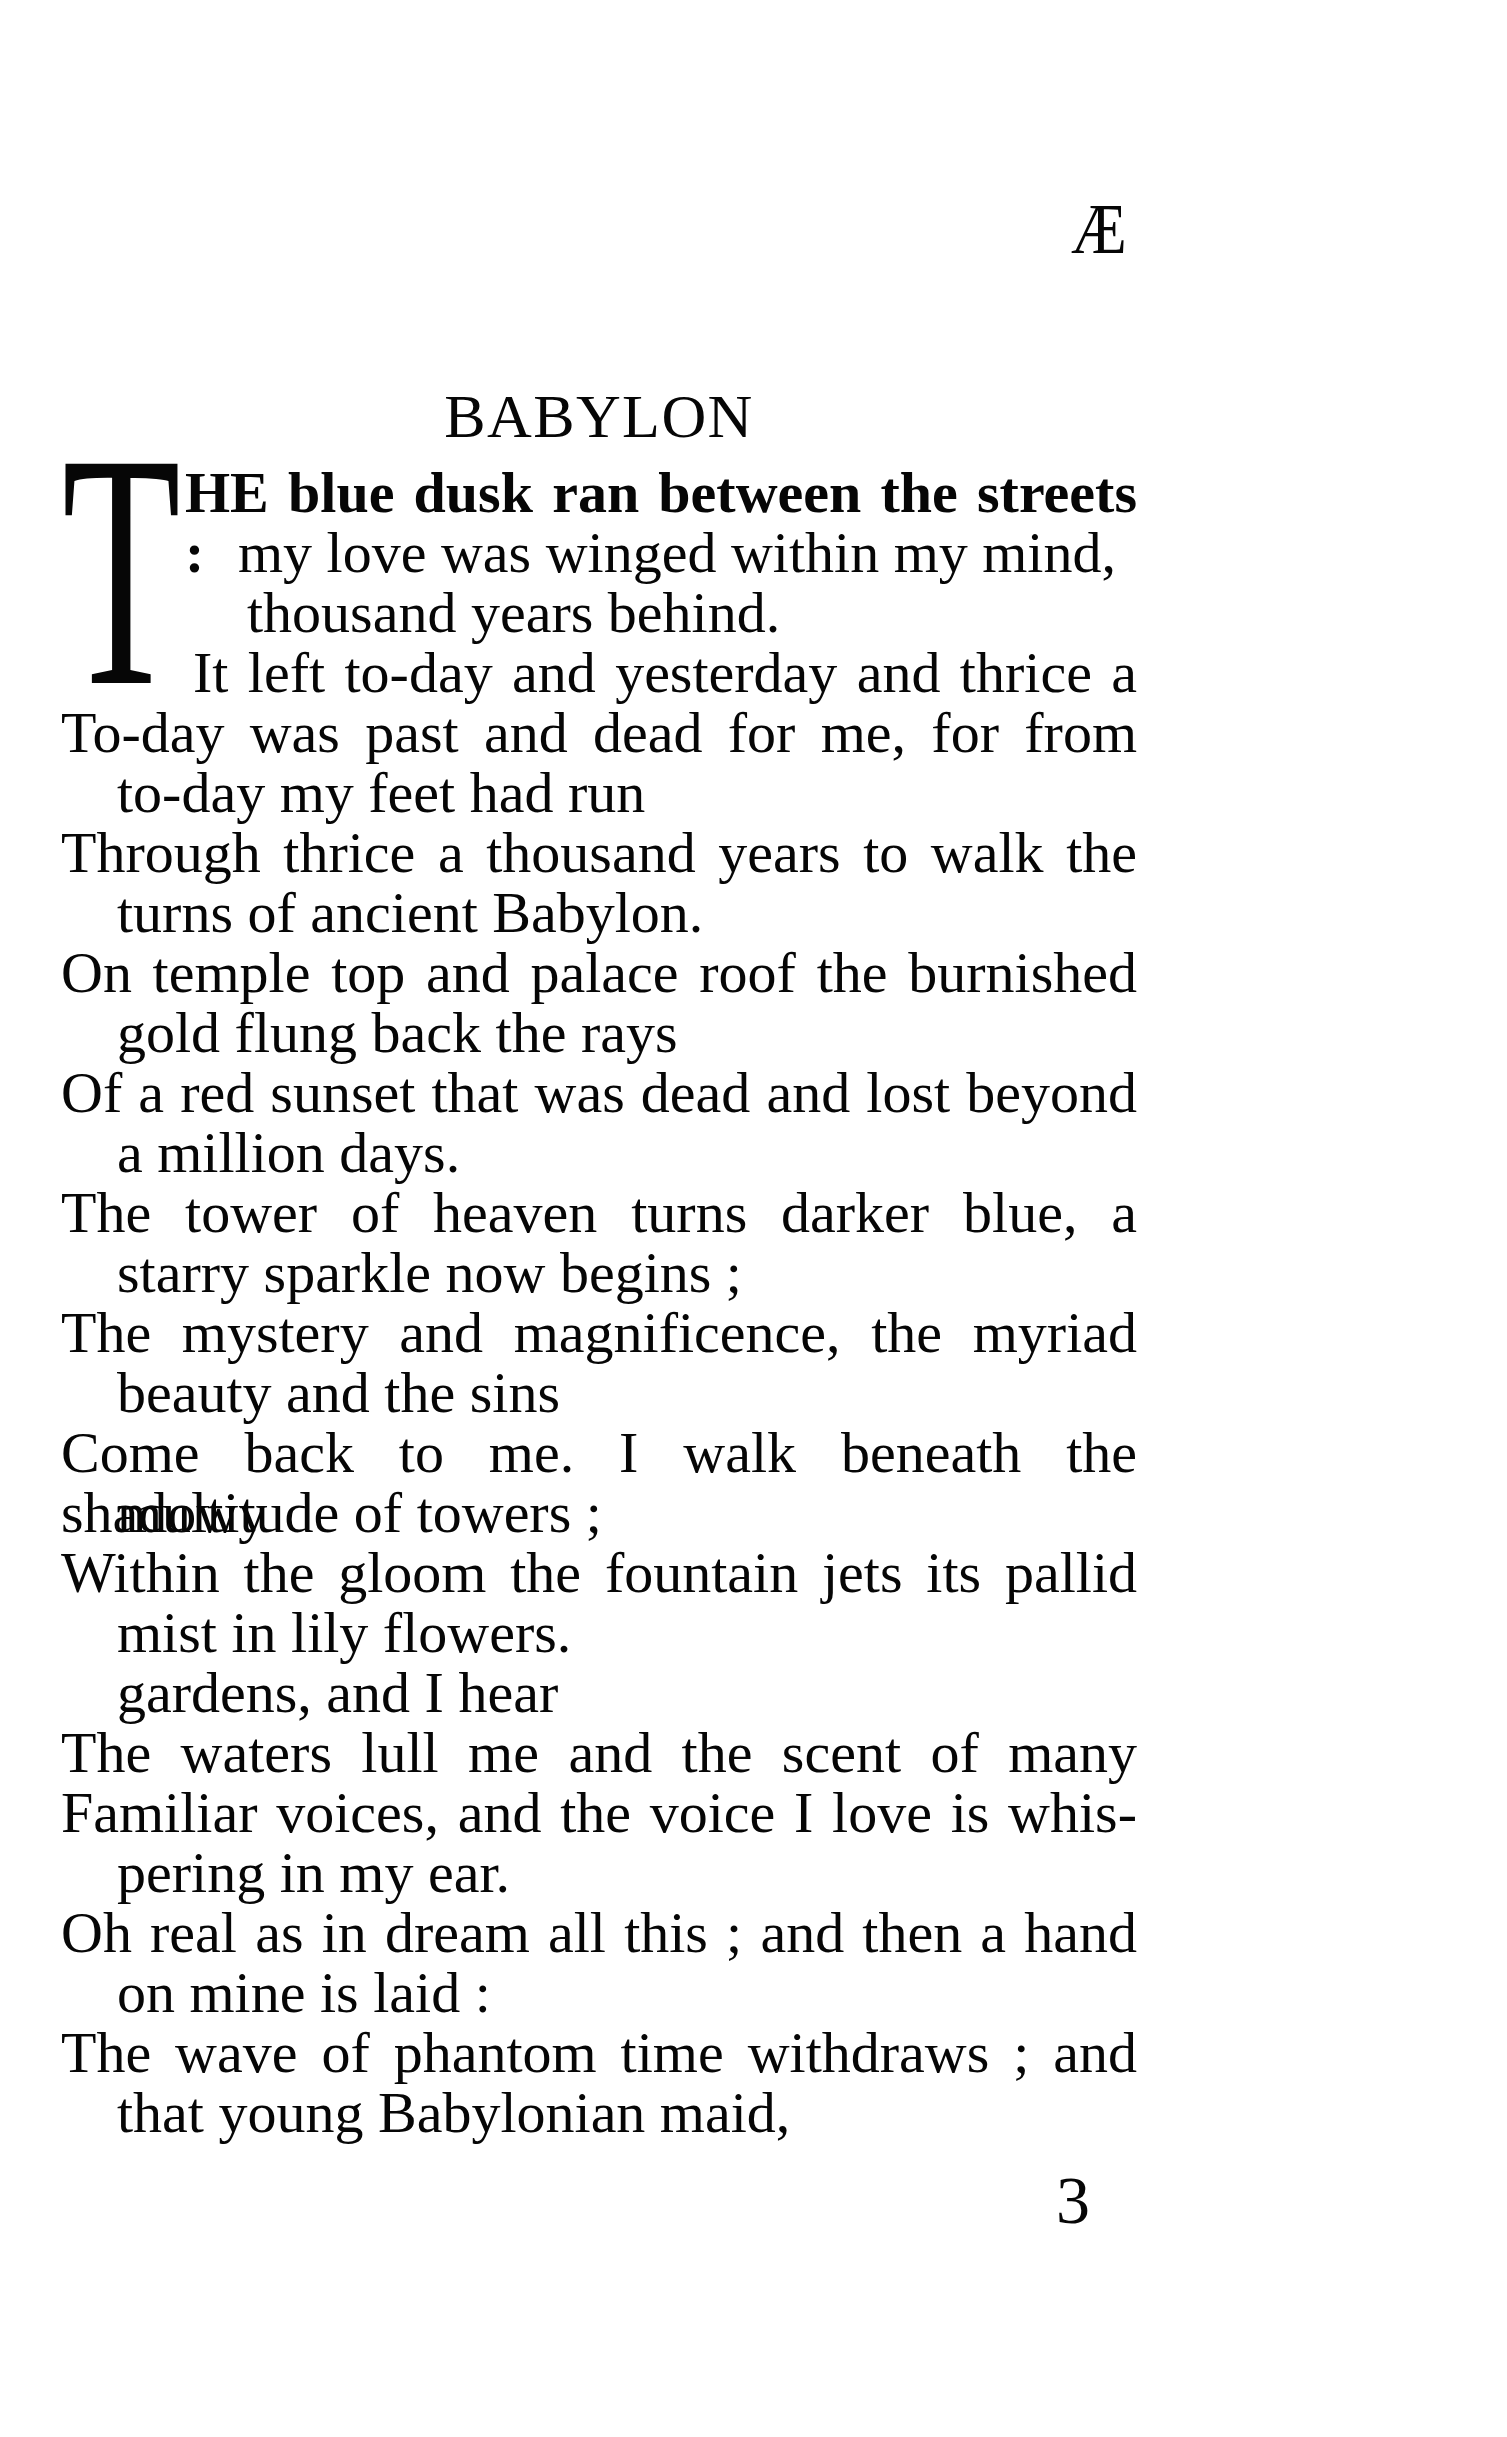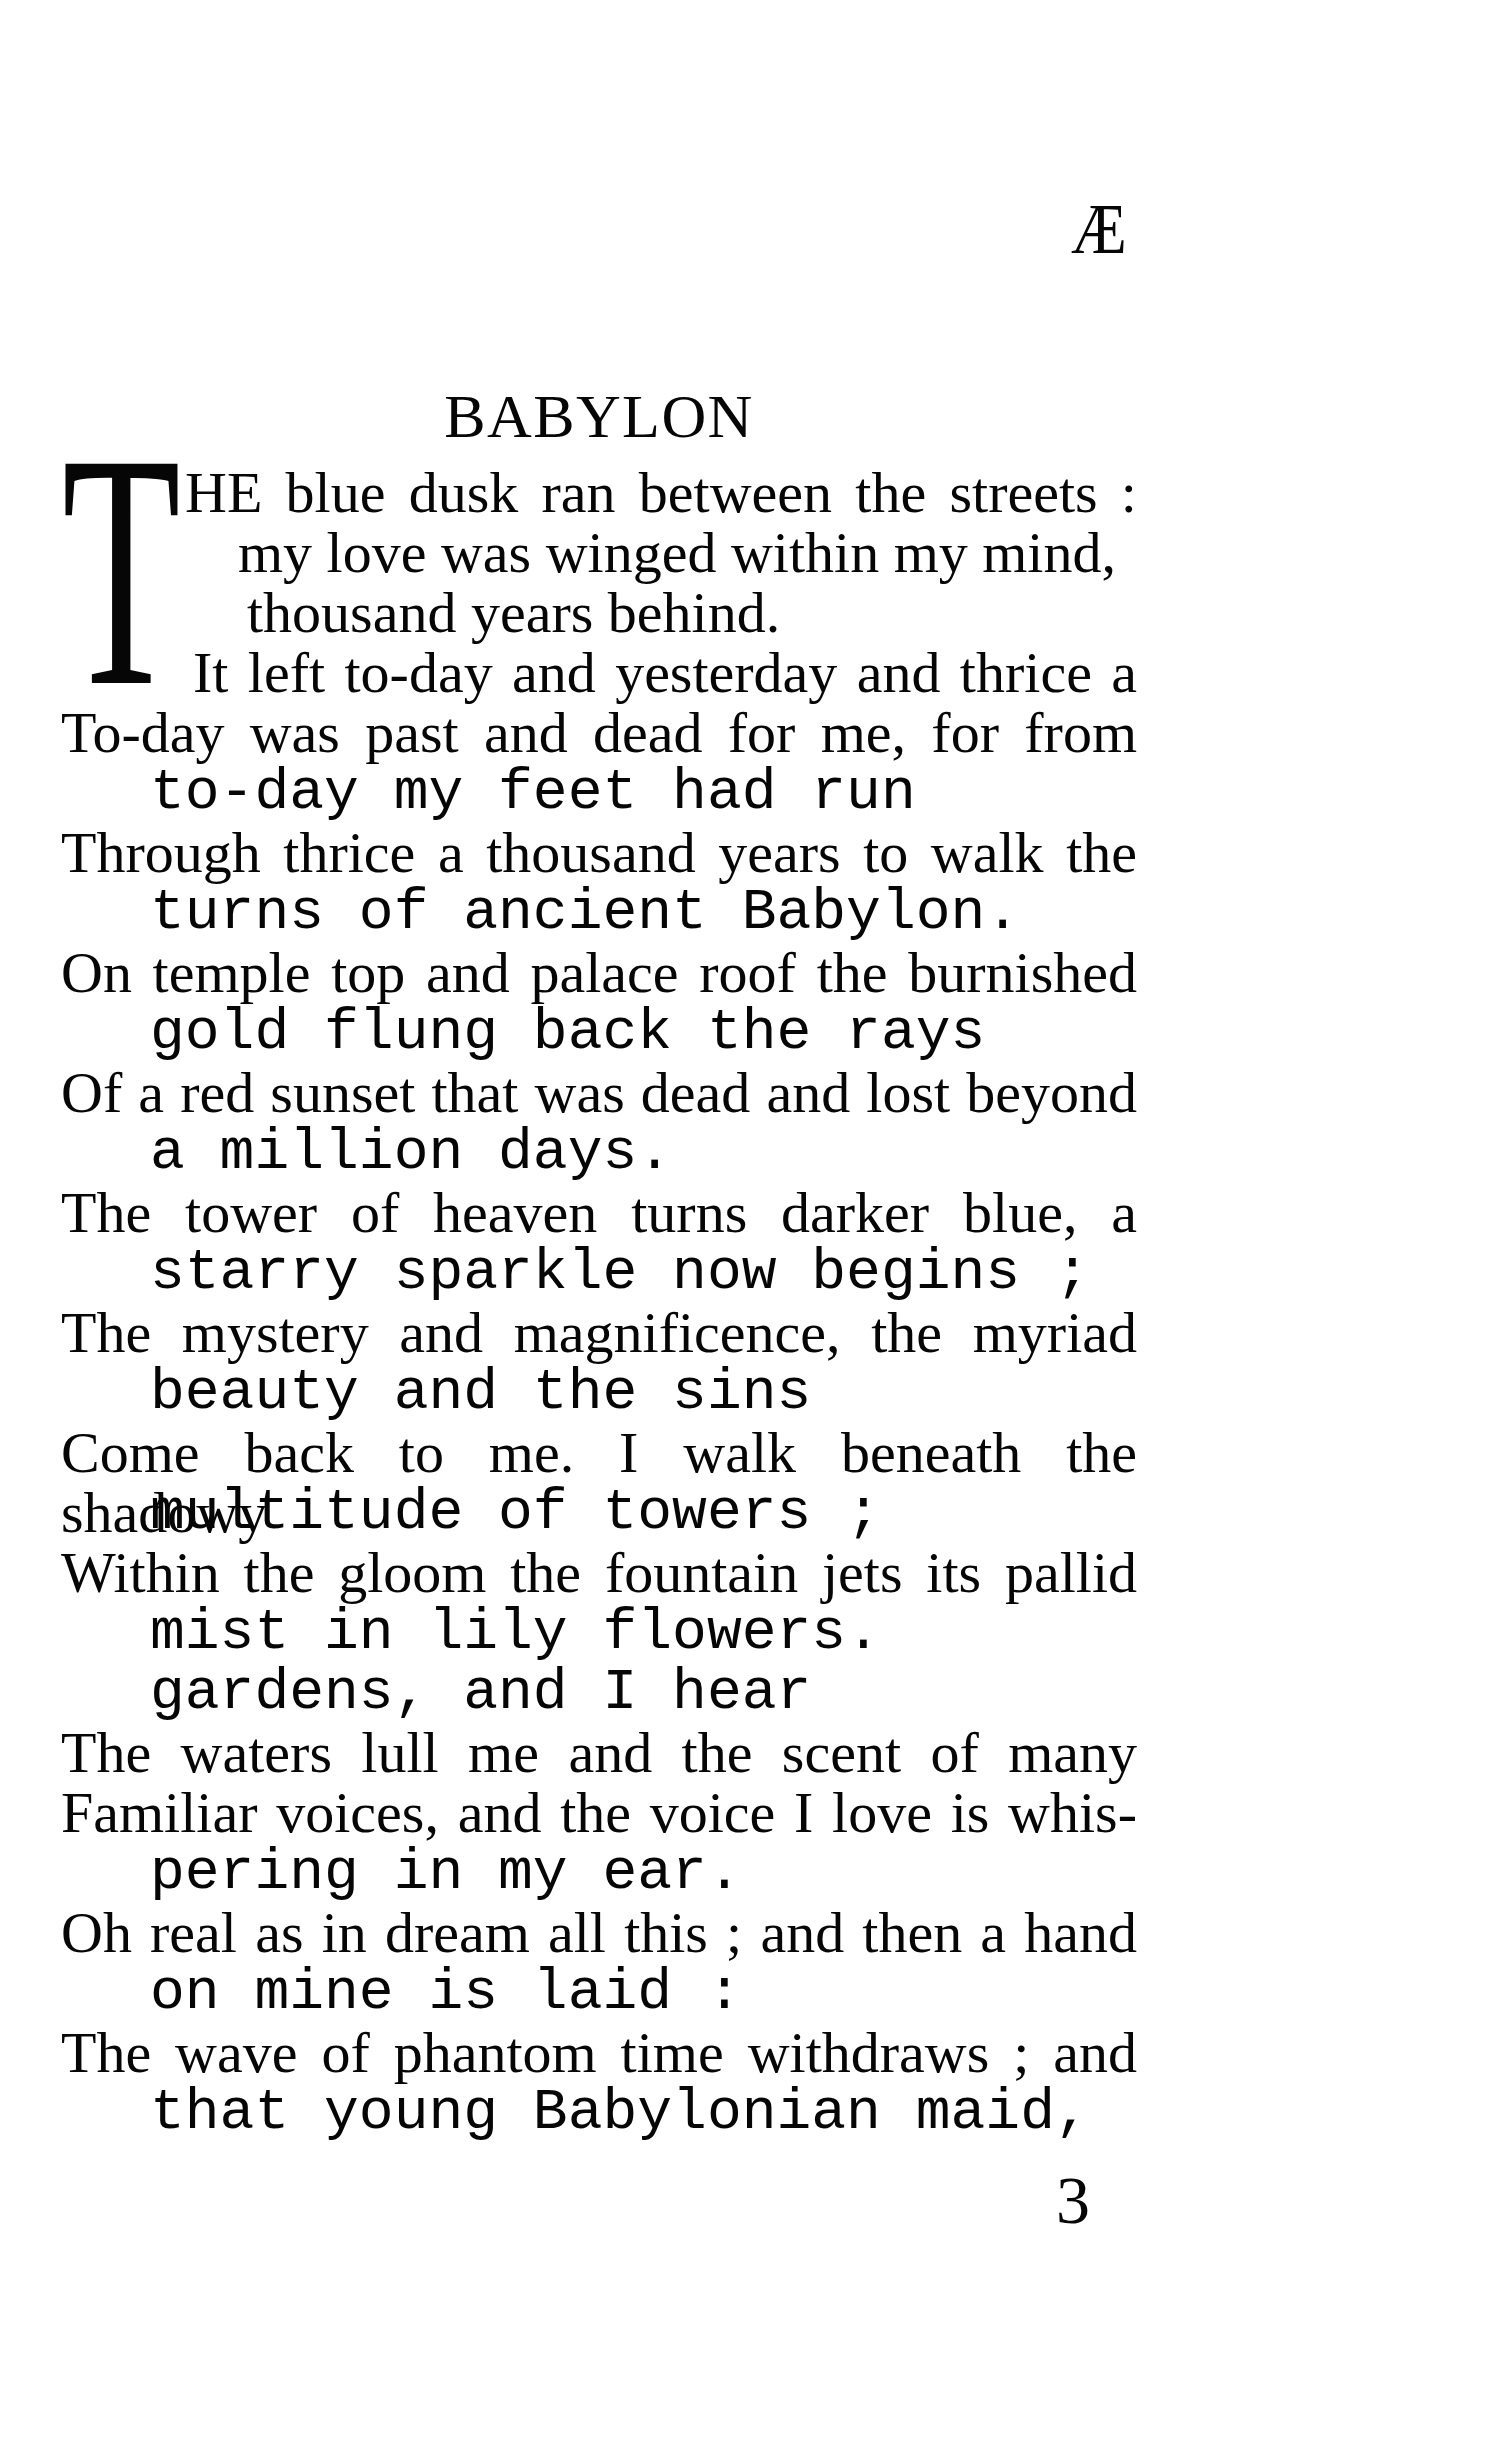--- a/index.html
+++ b/index.html
@@ -56,25 +56,25 @@
   }
   .line {
     height: 60px;
     white-space: nowrap;
   }
   .line.just {
     white-space: normal;
     text-align: justify;
     text-align-last: justify;
   }
-  .dc1 { margin-left: 124px; }
+  .dc1 { margin-left: 124px; font-weight: bold; }
   .dc2 { margin-left: 177px; }
   .dc3 { margin-left: 132px; }
   .dc4 { margin-left: 186px; }
-  .cont { margin-left: 89px; font-family: Liberation Mono, monospace; }
+  .cont { margin-left: 56px; }
   .page-number {
     position: absolute;
     left: 1056px;
     top: 2166px;
     font-size: 68px;
     line-height: 1;
   }
 </style>
 </head>
 <body>

